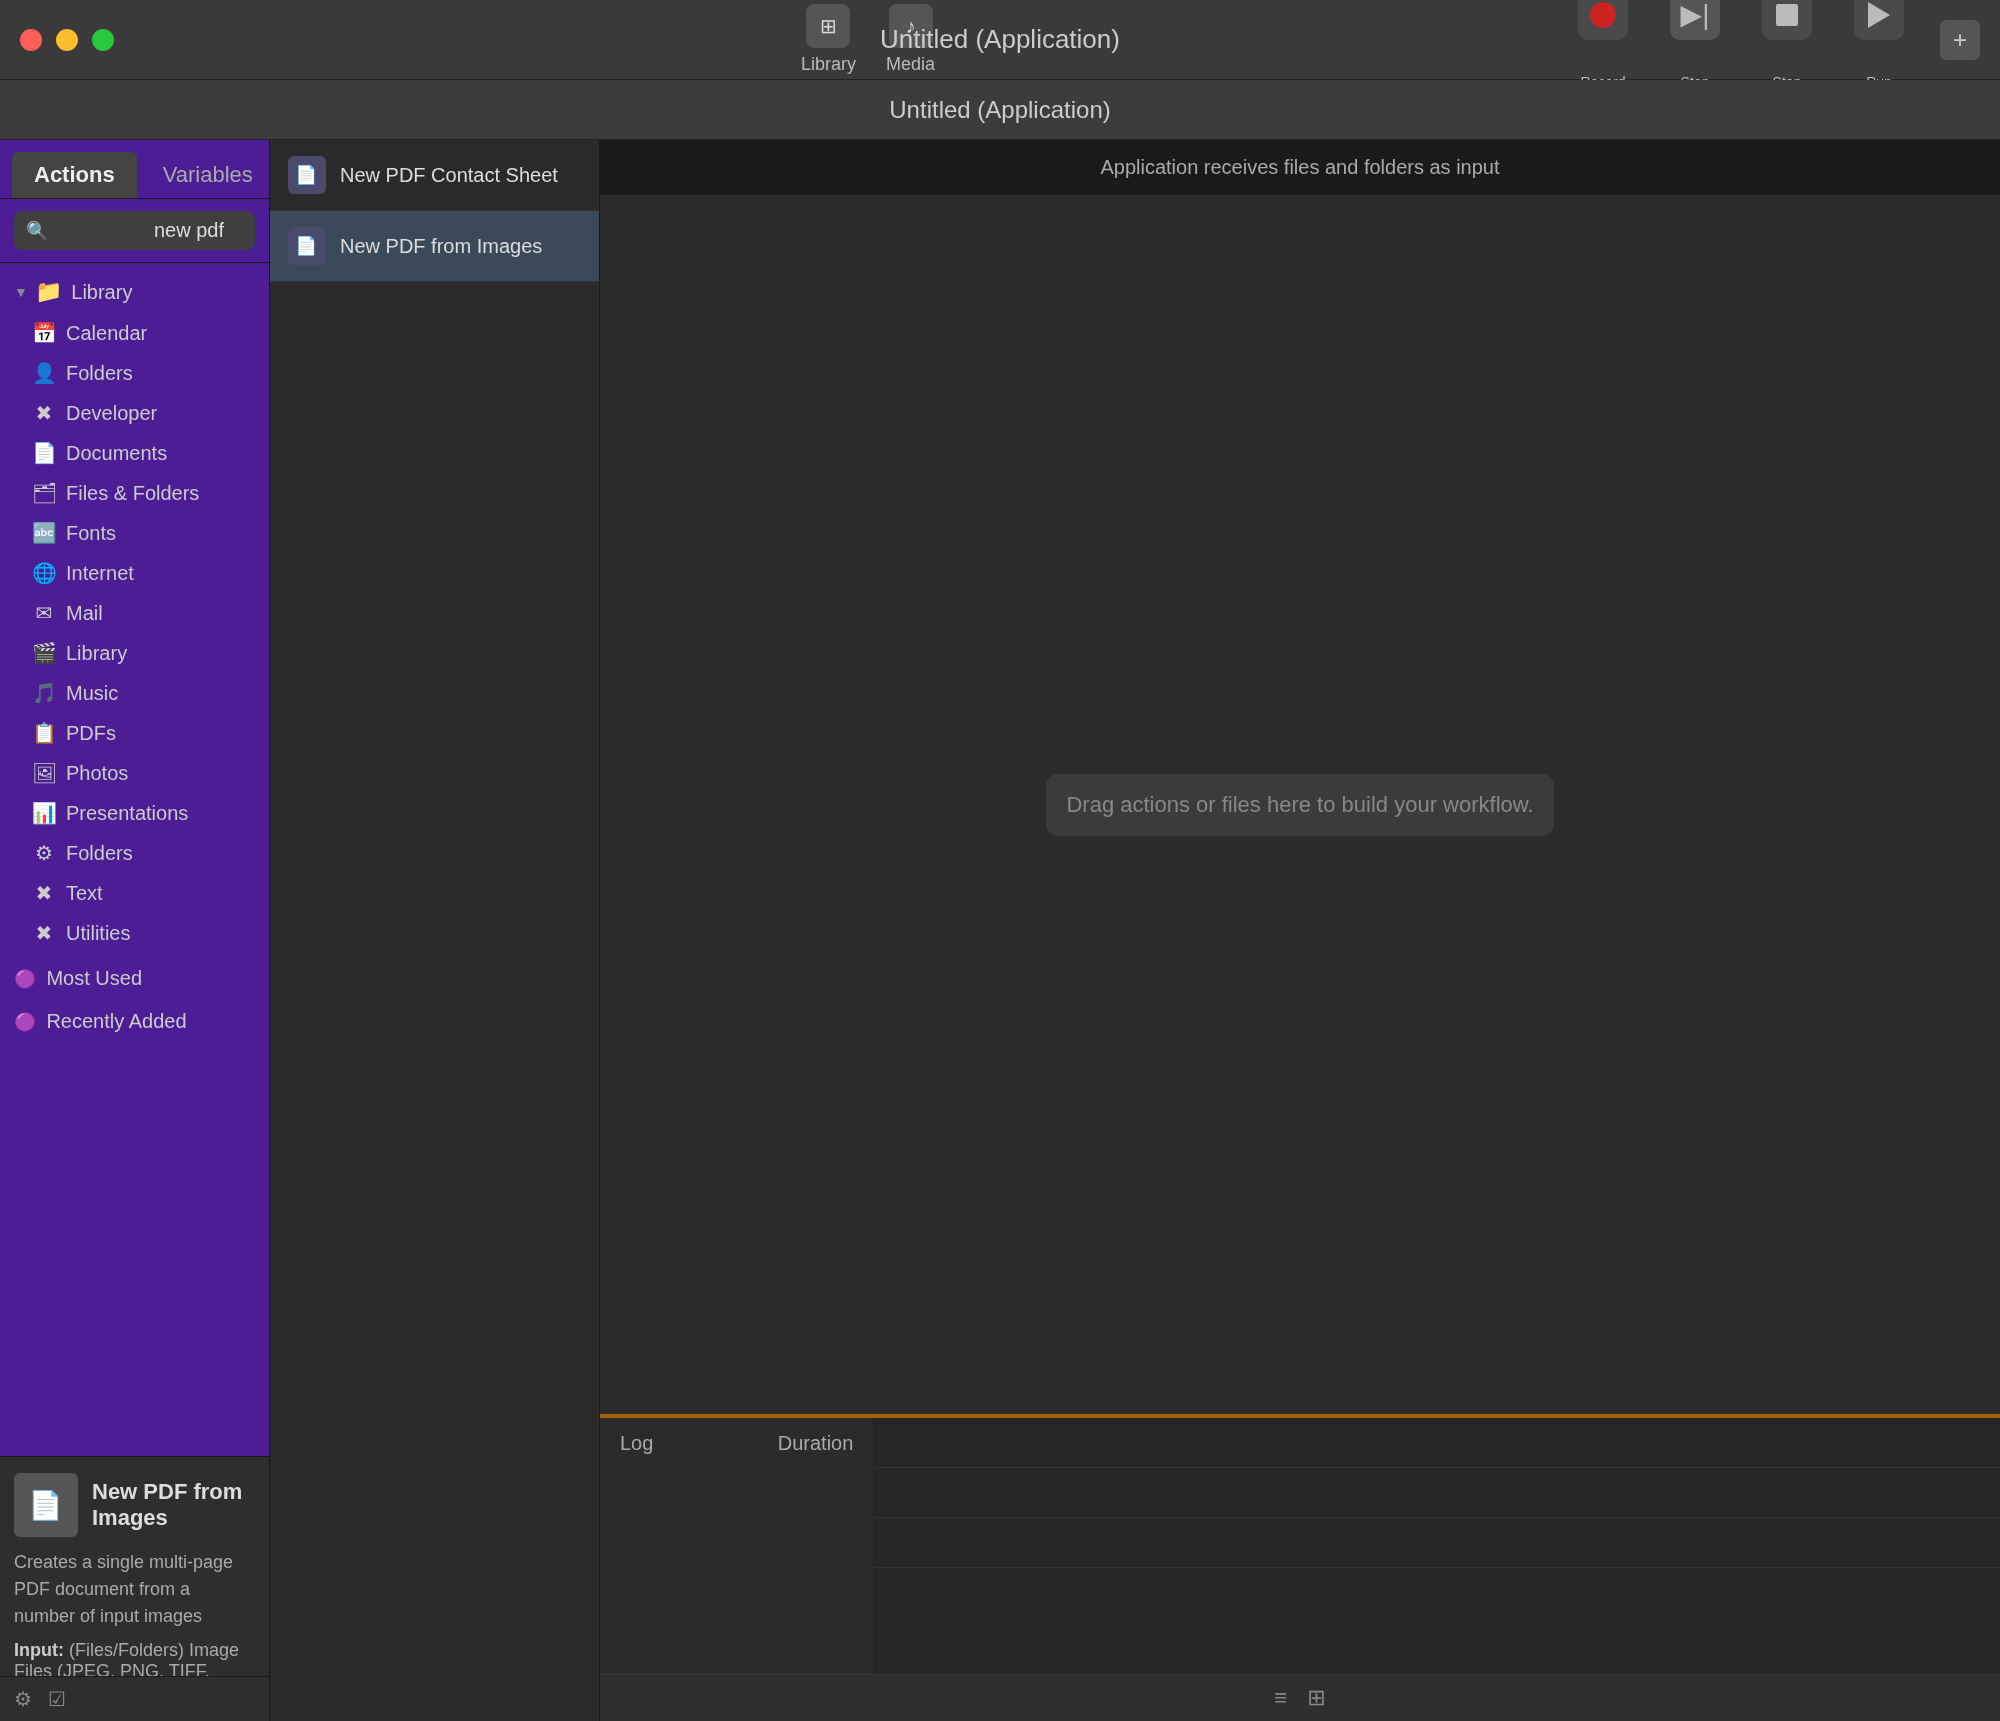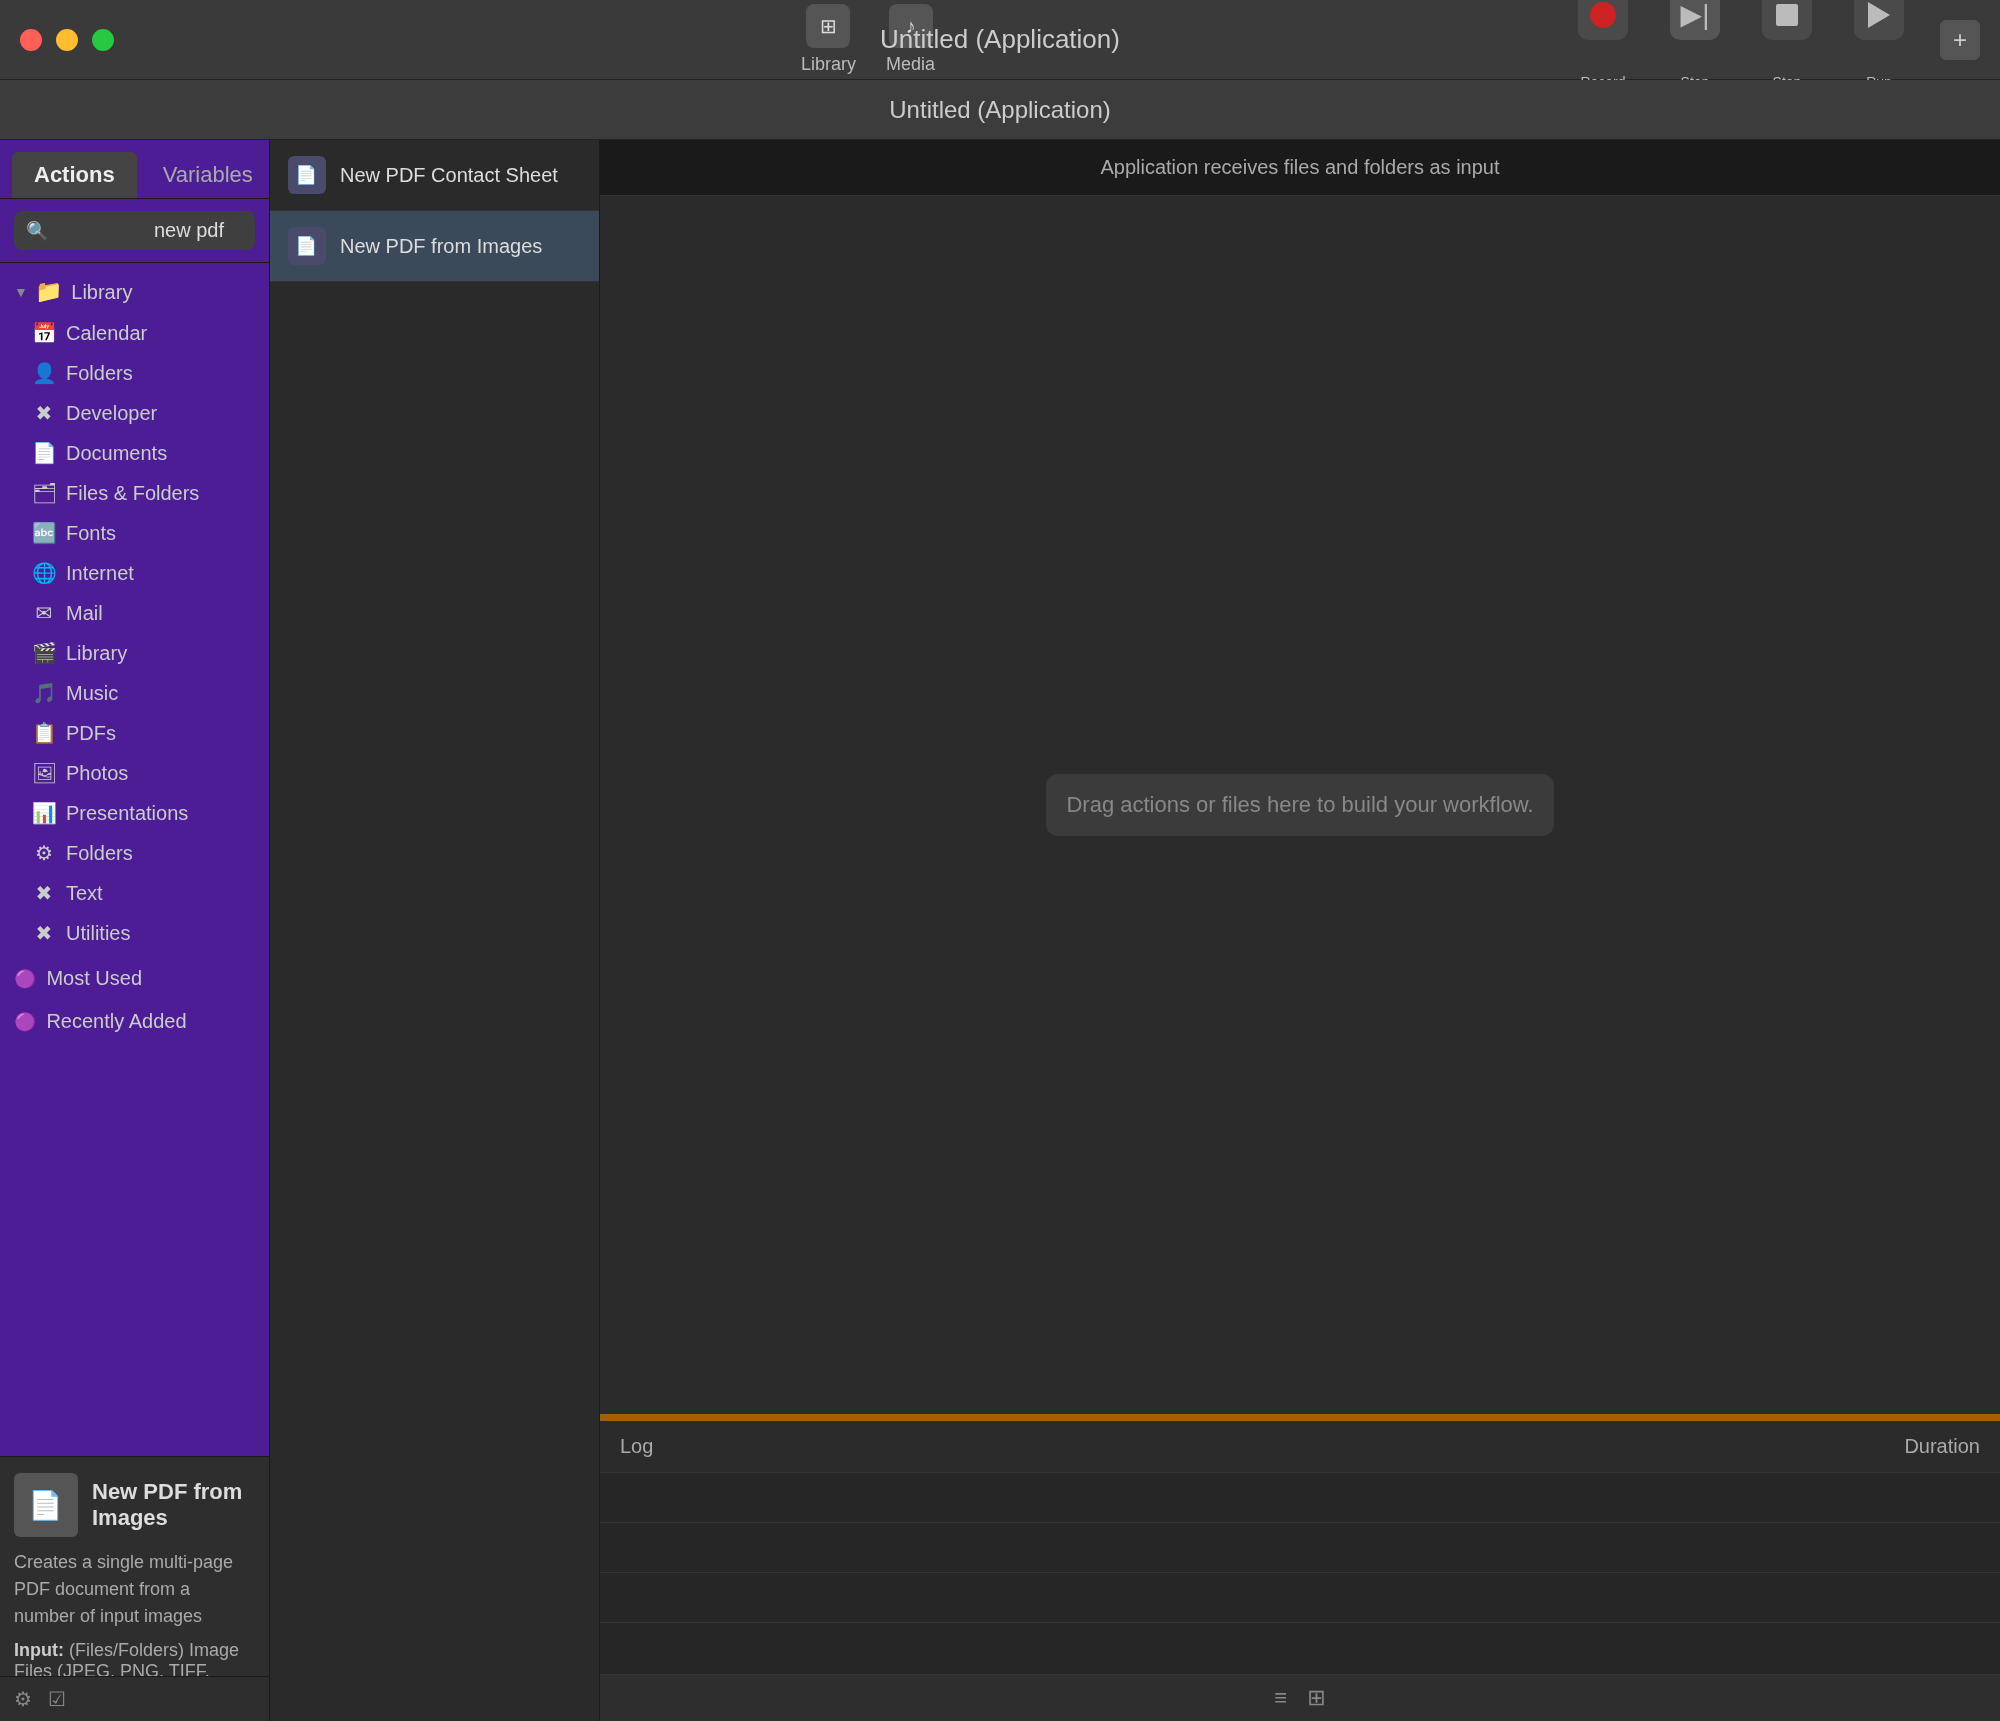--- a/index.html
+++ b/index.html
@@ -406,24 +406,24 @@
       justify-content: center;
     }
     .workflow-placeholder {
       background: rgba(255,255,255,0.08);
       border-radius: 12px;
       padding: 18px 20px;
       font-size: 22px;
       color: #888;
     }
     .workflow-log-area {
-      border-top: 7px solid #a16207;
+      border-top: 4px solid #a16207;
       height: 260px;
       display: flex;
-      flex-direction: column;
+      flex-direction: row;
     }
     .log-header {
       display: flex;
       padding: 14px 20px;
       border-bottom: 1px solid #333;
       font-size: 20px;
       color: #aaa;
     }
     .log-header .log-label {
       flex: 1;

